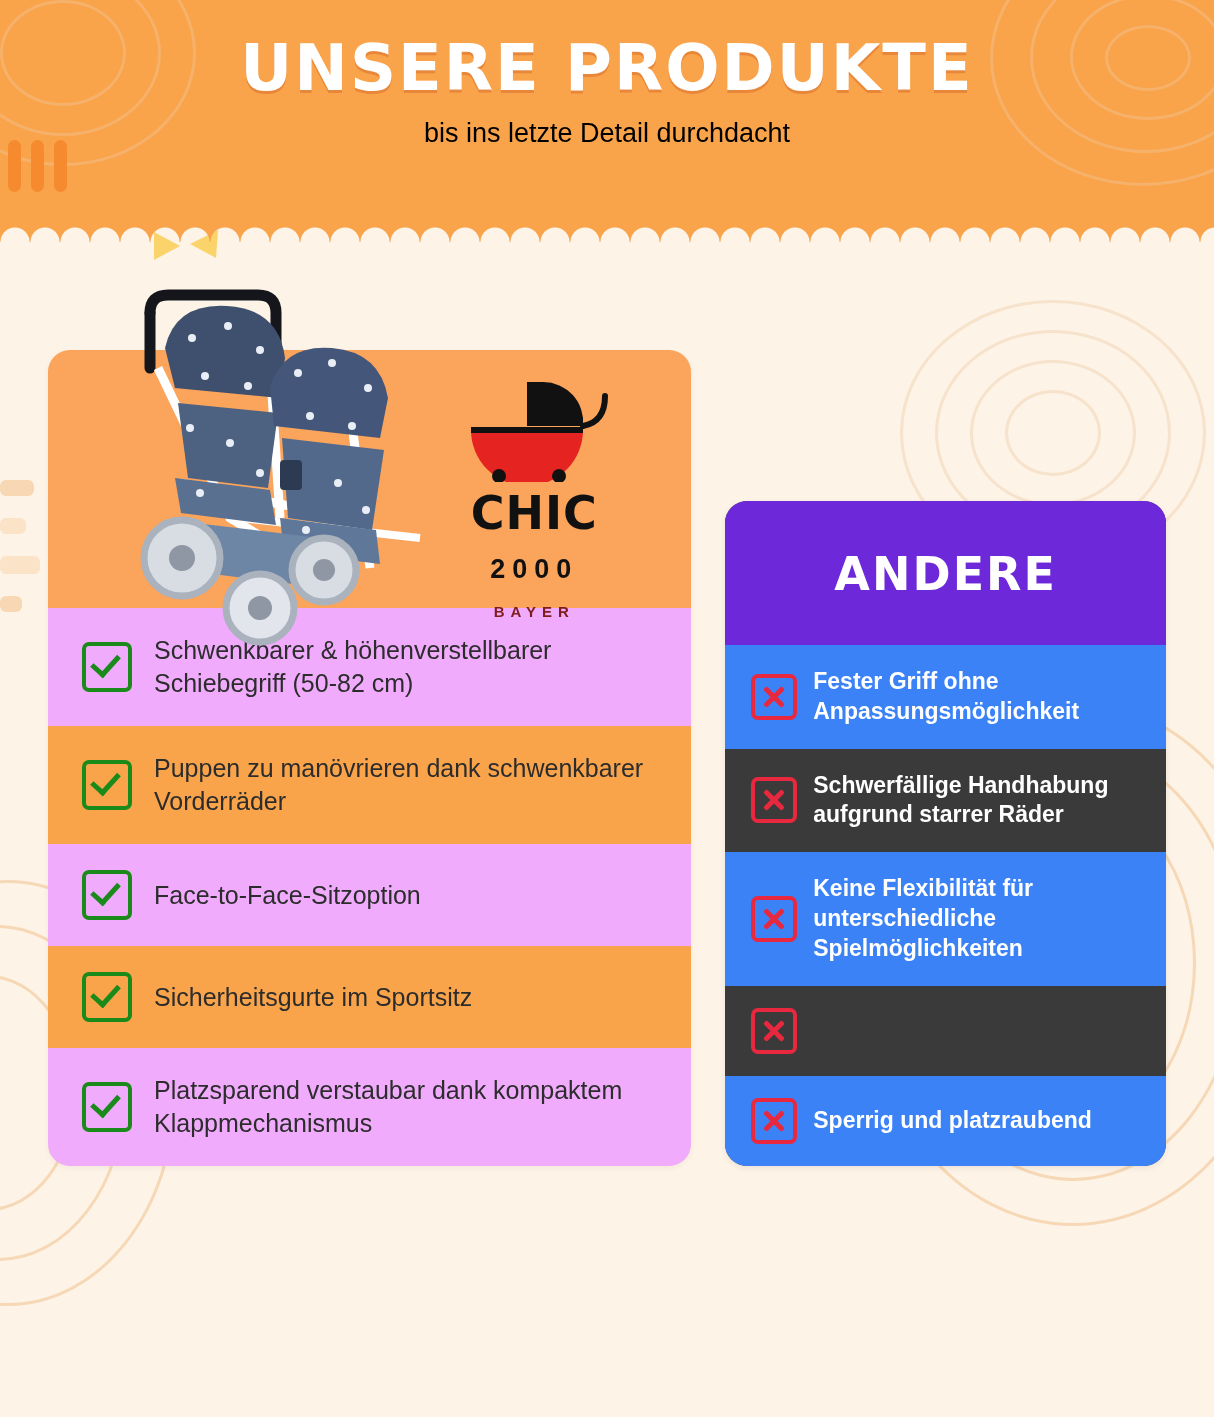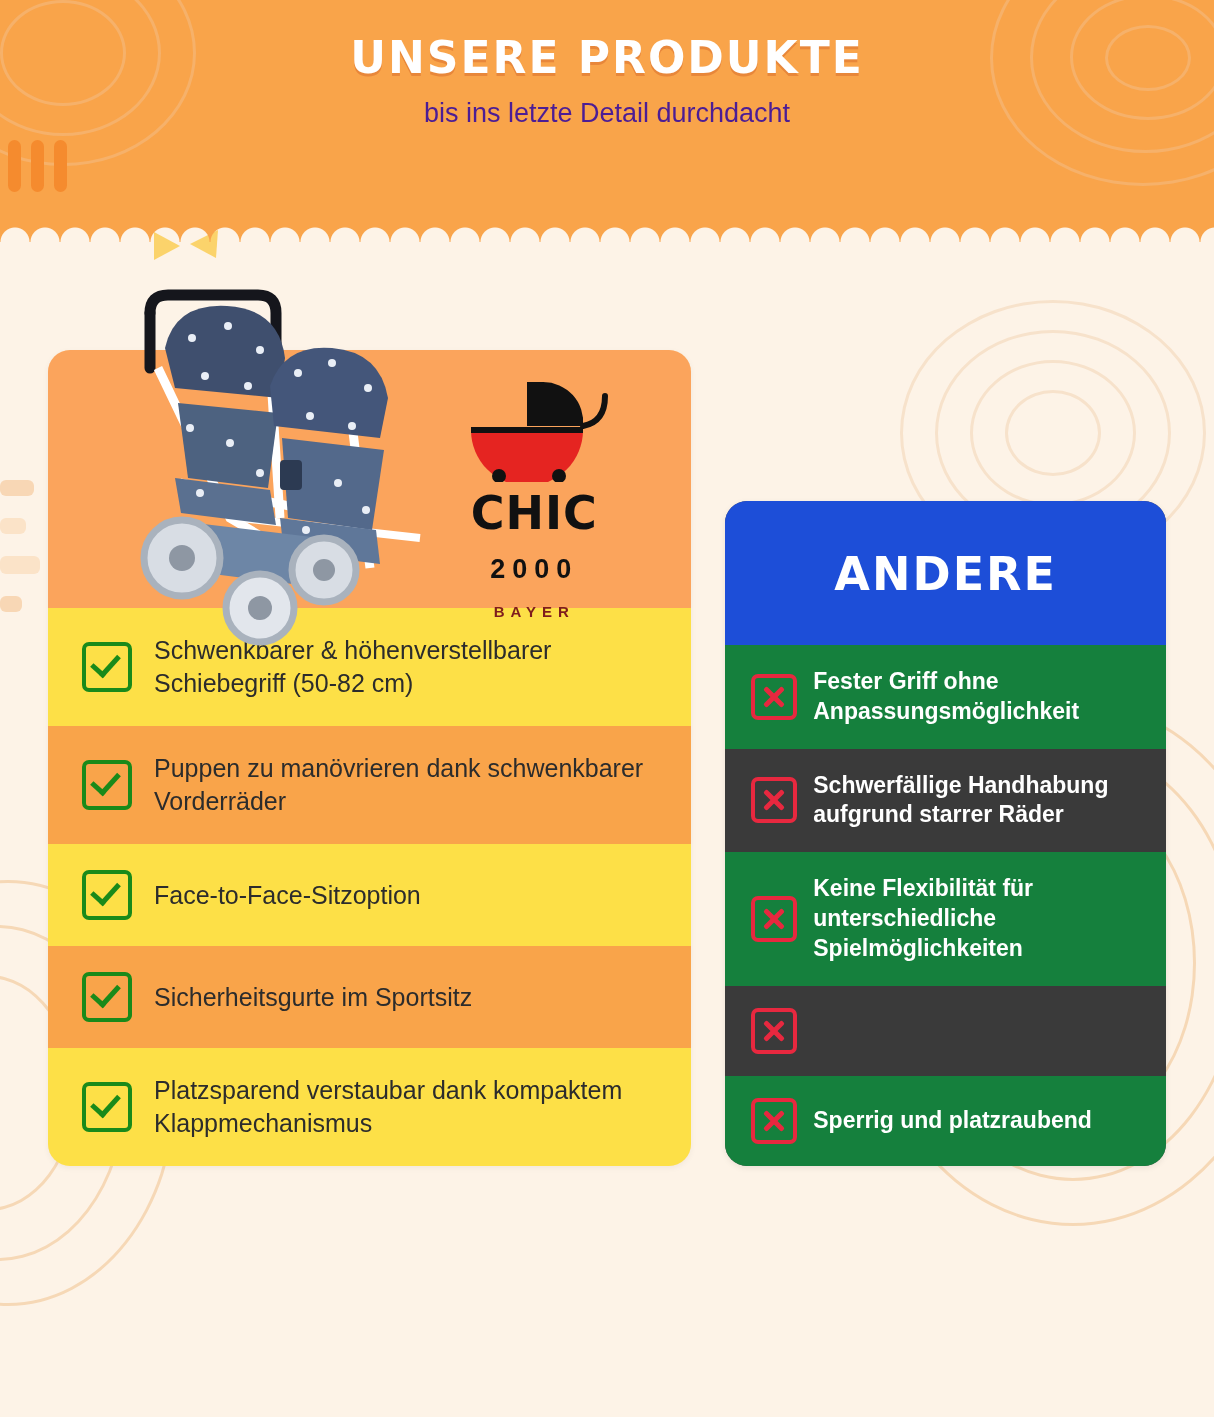--- a/index.html
+++ b/index.html
@@ -61,34 +61,34 @@
     background: #f58b2e;
     border-radius: 7px;
   }
   .title {
     position: relative;
     z-index: 3;
     text-align: center;
     margin: 0;
     padding-top: 36px;
     color: #ffffff;
-    font-size: 44px;
+    font-size: 64px;
     line-height: 1;
     font-weight: 800;
     letter-spacing: 2px;
     text-transform: uppercase;
     font-family: "DejaVu Sans", sans-serif;
     text-shadow: 0 3px 0 #e8873a;
   }
   .subtitle {
     position: relative;
     z-index: 3;
     text-align: center;
     margin: 18px 0 0 0;
-    color: #4c1d95;
+    color: #000000;
     font-size: 27px;
     font-weight: 400;
   }
 
   
   .scallop {
     position: relative;
     z-index: 2;
     height: 30px;
     background: #f9a44a;
@@ -208,21 +208,21 @@
 
   .row {
     display: flex;
     align-items: center;
     gap: 22px;
     padding: 26px 34px;
     min-height: 80px;
     box-sizing: border-box;
   }
   .row.alt { background: #f9a44a; }
-  .row.base { background: #fde047; }
+  .row.base { background: #f0abfc; }
   .row-text {
     font-size: 25px;
     line-height: 1.32;
     color: #2c2c2c;
   }
   .check {
     flex: none;
     width: 42px;
     height: 42px;
     border: 4px solid #1a8a1a;
@@ -246,39 +246,39 @@
   .others {
     width: 444px;
     margin-left: 34px;
     margin-top: 92px;
     border-radius: 22px;
     overflow: hidden;
     background: #4a4a4a;
     box-shadow: 0 2px 6px rgba(0,0,0,0.08);
   }
   .others-head {
-    background: #1d4ed8;
+    background: #6d28d9;
     color: #fff;
     text-align: center;
     font-size: 46px;
     font-weight: 800;
     letter-spacing: 2px;
     padding: 46px 0 44px 0;
     font-family: "DejaVu Sans", sans-serif;
   }
   .orow {
     display: flex;
     align-items: center;
     gap: 16px;
     padding: 22px 26px;
     min-height: 74px;
     box-sizing: border-box;
   }
   .orow.dark { background: #3a3a3a; }
-  .orow.light { background: #15803d; }
+  .orow.light { background: #3b82f6; }
   .orow-text {
     color: #ffffff;
     font-size: 23px;
     font-weight: 700;
     line-height: 1.3;
   }
   .cross {
     flex: none;
     width: 38px;
     height: 38px;

